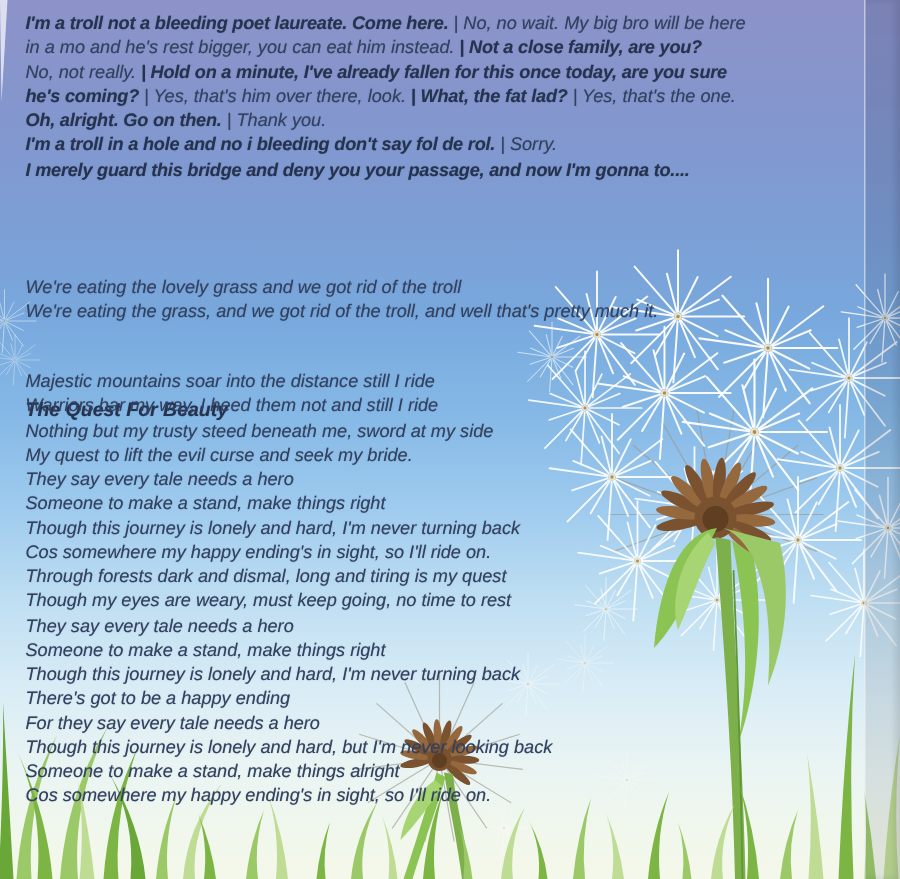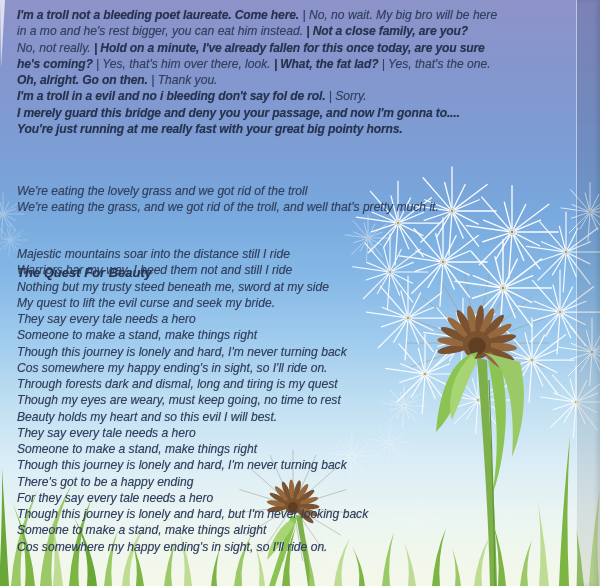--- a/index.html
+++ b/index.html
@@ -632,41 +632,39 @@
   </svg>
 
   <div id="edge-strip"></div>
 
   <div id="dialogue" class="tblock">
       <div><span class="bold">I'm a troll not a bleeding poet laureate. Come here.</span><span class=""> | No, no wait. My big bro will be here</span></div>
       <div><span class="">in a mo and he's rest bigger, you can eat him instead.</span><span class="bold"> | Not a close family, are you?</span></div>
       <div><span class="">No, not really.</span><span class="bold"> | Hold on a minute, I've already fallen for this once today, are you sure</span></div>
       <div><span class="bold">he's coming?</span><span class=""> | Yes, that's him over there, look.</span><span class="bold"> | What, the fat lad?</span><span class=""> | Yes, that's the one.</span></div>
       <div><span class="bold">Oh, alright. Go on then.</span><span class=""> | Thank you.</span></div>
-      <div><span class="bold">I'm a troll in a evil and no i bleeding don't say fol de rol.</span><span class=""> | Sorry.</span></div>
+      <div><span class="bold">I'm a troll in a hole and no i bleeding don't say fol de rol.</span><span class=""> | Sorry.</span></div>
       <div><span class="bold">I merely guard this bridge and deny you your passage, and now I'm gonna to....</span></div>
-      <div><span class="bold">You're just running at me really fast with your great big pointy horns.</span></div>
     </div>
   <div id="outro" class="tblock">
       <div><span class="">We're eating the lovely grass and we got rid of the troll</span></div>
       <div><span class="">We're eating the grass, and we got rid of the troll, and well that's pretty much it.</span></div>
     </div>
   <div id="song-title" class="tblock">The Quest For Beauty</div>
   <div id="lyrics" class="tblock">
       <div><span class="">Majestic mountains soar into the distance still I ride</span></div>
       <div><span class="">Warriors bar my way, I heed them not and still I ride</span></div>
       <div><span class="">Nothing but my trusty steed beneath me, sword at my side</span></div>
       <div><span class="">My quest to lift the evil curse and seek my bride.</span></div>
       <div><span class="">They say every tale needs a hero</span></div>
       <div><span class="">Someone to make a stand, make things right</span></div>
       <div><span class="">Though this journey is lonely and hard, I'm never turning back</span></div>
       <div><span class="">Cos somewhere my happy ending's in sight, so I'll ride on.</span></div>
       <div><span class="">Through forests dark and dismal, long and tiring is my quest</span></div>
       <div><span class="">Though my eyes are weary, must keep going, no time to rest</span></div>
-      <div><span class="">Beauty holds my heart and so this evil I will best.</span></div>
       <div><span class="">They say every tale needs a hero</span></div>
       <div><span class="">Someone to make a stand, make things right</span></div>
       <div><span class="">Though this journey is lonely and hard, I'm never turning back</span></div>
       <div><span class="">There's got to be a happy ending</span></div>
       <div><span class="">For they say every tale needs a hero</span></div>
       <div><span class="">Though this journey is lonely and hard, but I'm never looking back</span></div>
       <div><span class="">Someone to make a stand, make things alright</span></div>
       <div><span class="">Cos somewhere my happy ending's in sight, so I'll ride on.</span></div>
     </div>
 </div>

